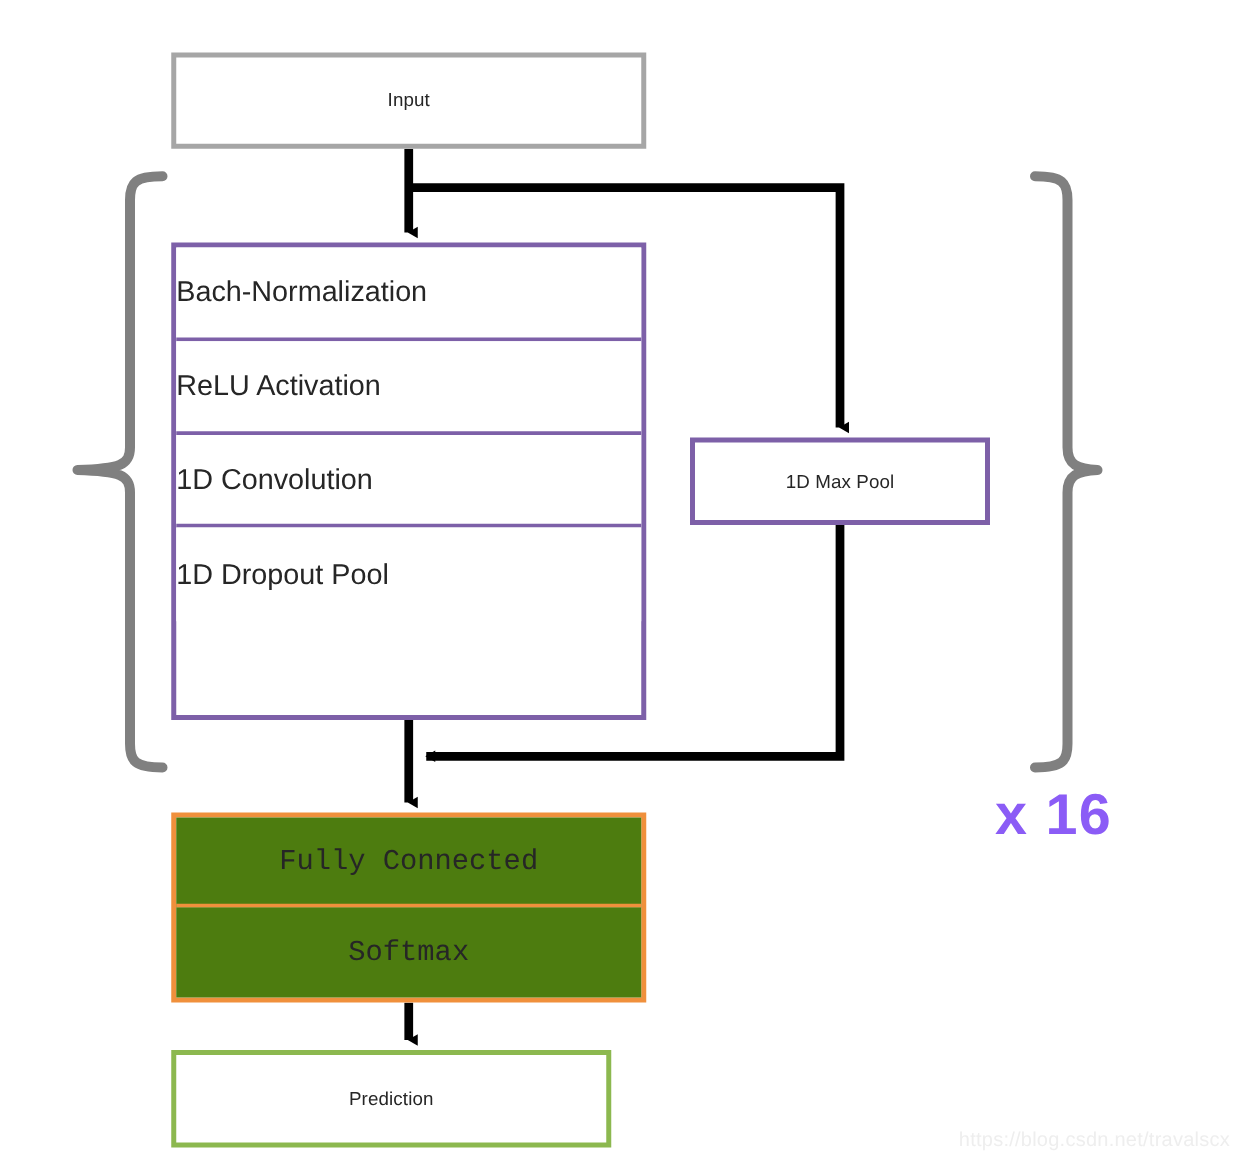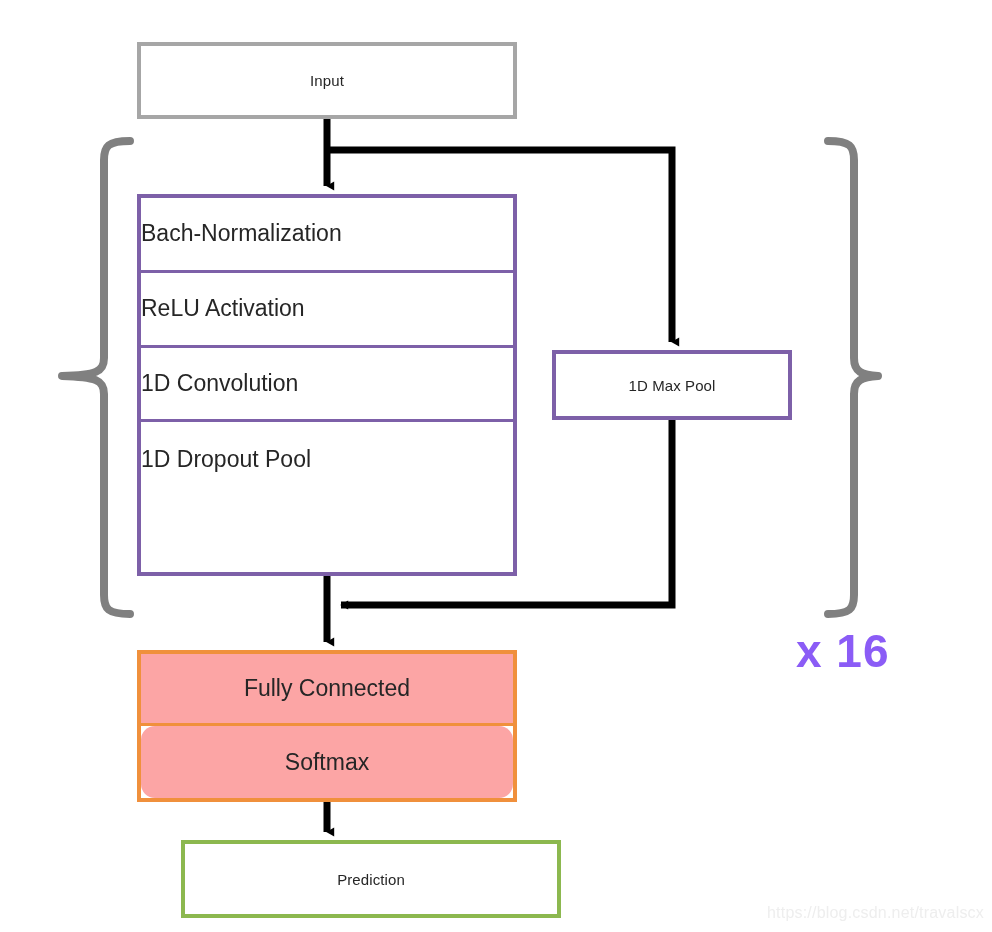--- a/index.html
+++ b/index.html
@@ -87,30 +87,30 @@
     box-sizing: border-box;
     height: 72px;
     width: 100%;
     display: flex;
     align-items: center;
     justify-content: center;
     border-bottom: 3px solid #f0903c;
     color: #262626;
     font-size: 23px;
     white-space: nowrap;
-    background: #fca5a5;
-  }
-  .orange-row:last-child { border-bottom: none; border-radius: 14px; }
+    background: #4d7c0f;
+    font-family: Liberation Mono, monospace;
+  }
+  .orange-row:last-child { border-bottom: none; }
   .node-prediction {
     left: 137px;
     top: 840px;
-    width: 380px;
+    width: 352px;
     height: 78px;
     border: 4px solid #8cb84f;
-    margin-left: 44px;
   }
   
   #wires {
     position: absolute;
     left: 0;
     top: 0;
     width: 992px;
     height: 932px;
     pointer-events: none;
   }

